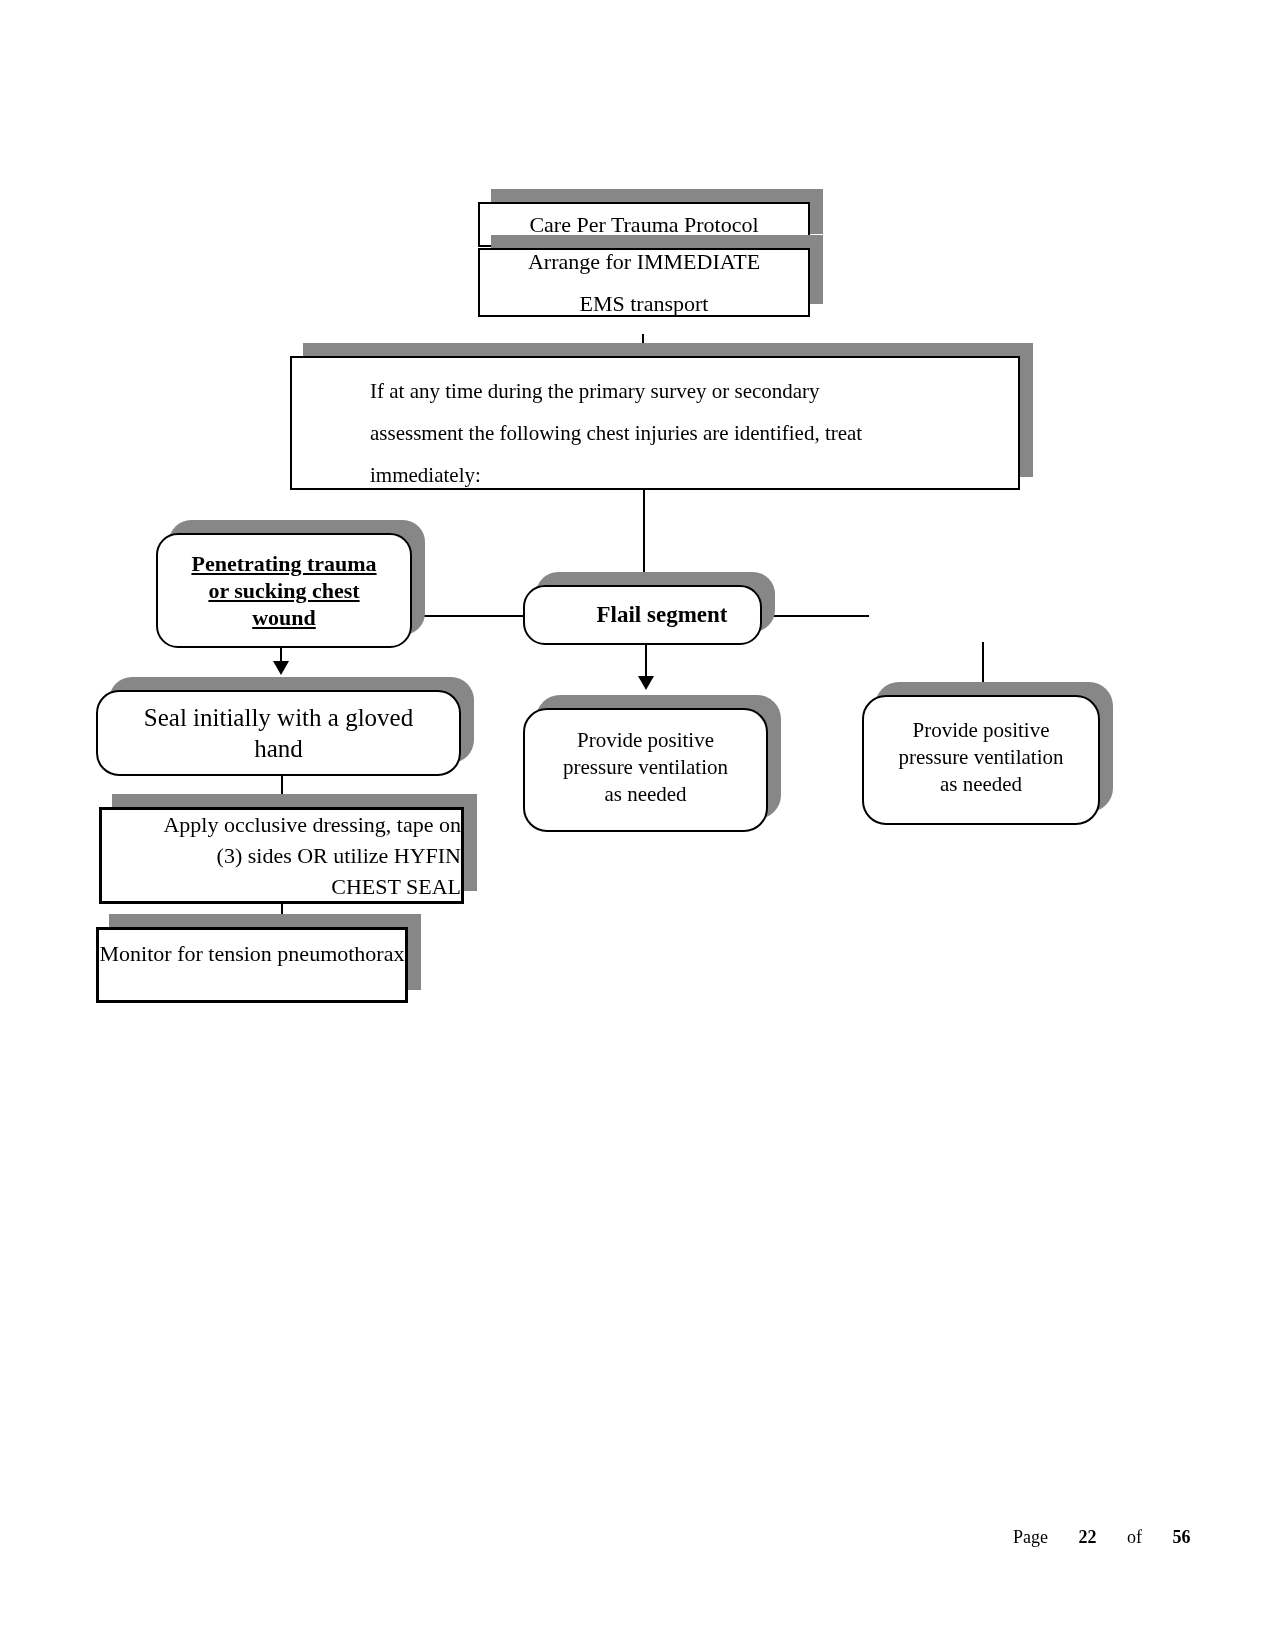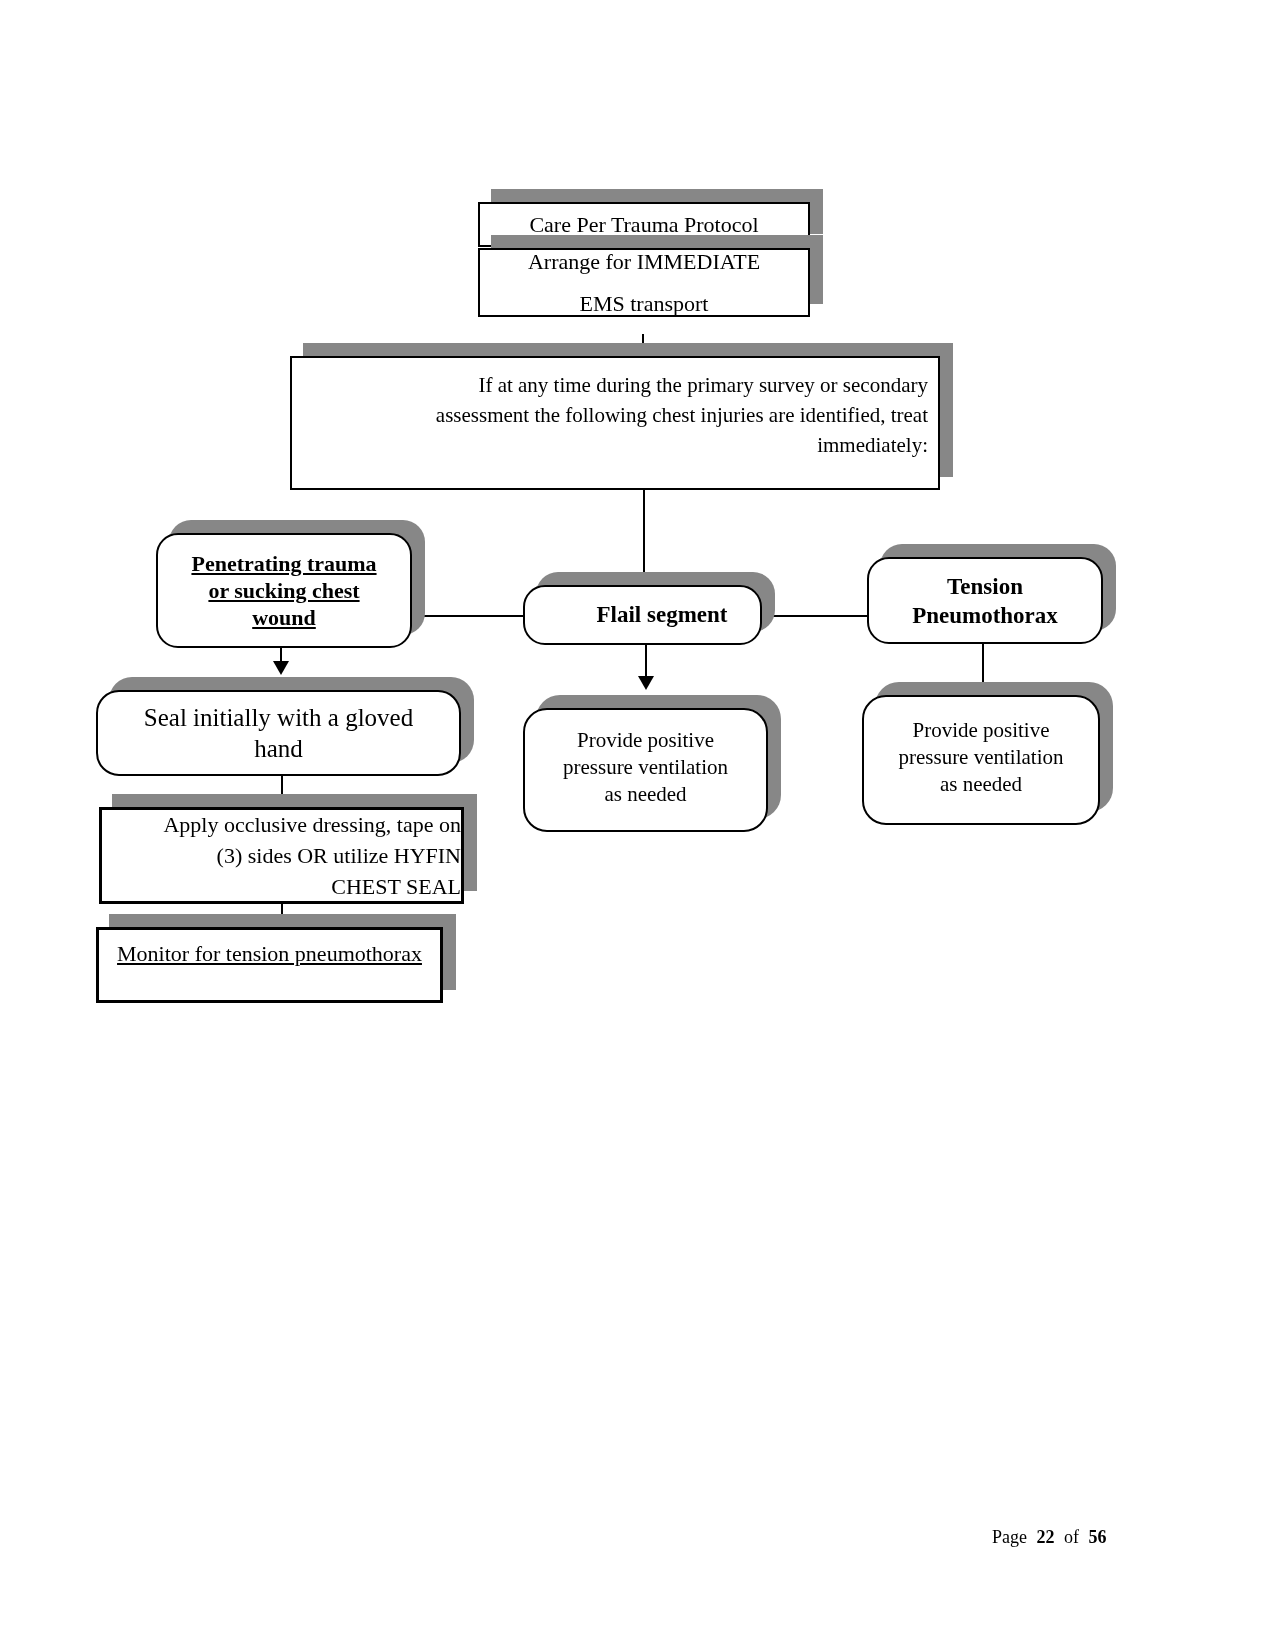--- a/index.html
+++ b/index.html
@@ -41,21 +41,21 @@
   .arrowhead{
     position:absolute;width:0;height:0;
     border-left:8px solid transparent;
     border-right:8px solid transparent;
     border-top:14px solid var(--border-black);
   }
   .footer{
     position:absolute;left:992px;top:1527px;
     font-size:18px;white-space:nowrap;
   }
-  .footer span{display:inline-block;}
+  .footer span{display:inline-block;margin-left:21px;}
   .footer .sp{margin-right:5px;}
 </style>
 </head>
 <body>
 
 <div id="page">
 
 
   <div class="vline" style="left:642px;top:334px;height:24px;"></div>
   <div class="vline" style="left:643px;top:490px;height:97px;"></div>
@@ -75,53 +75,49 @@
 
   <div class="box" style="left:478px;top:202px;width:332px;height:45px;">
     <span class="txt">Care Per Trauma Protocol</span>
   </div>
 
   <div class="box" style="left:478px;top:248px;width:332px;height:69px;line-height:42px;">
     <span class="txt">Arrange for IMMEDIATE
 EMS transport</span>
   </div>
 
-  <div class="box" style="left:290px;top:356px;width:650px;height:134px;align-items:flex-start;justify-content:flex-start;text-align:right;padding:12px 10px 0 78px;font-size:21px;line-height:30px;">
+  <div class="box" style="left:290px;top:356px;width:730px;height:134px;align-items:flex-start;justify-content:flex-start;text-align:left;padding:12px 10px 0 78px;font-size:21px;line-height:42px;">
     <span class="txt">If at any time during the primary survey or secondary
 assessment the following chest injuries are identified, treat
 immediately:</span>
   </div>
 
   <div class="box rounded bold" style="left:156px;top:533px;width:256px;height:115px;line-height:27px;text-decoration:underline;">
     <span class="txt">Penetrating trauma
 or sucking chest
 wound</span>
   </div>
 
   <div class="box rounded bold" style="left:523px;top:585px;width:239px;height:60px;font-size:23px;padding-left:39px;">
     <span class="txt">Flail segment</span>
   </div>
 
-  <div class="box rounded bold" style="left:867px;top:557px;width:236px;height:87px;font-size:23px;line-height:29px;">
-    <span class="txt">Tension
-Pneumothorax</span>
-  </div>
 
   <div class="box rounded" style="left:96px;top:690px;width:365px;height:86px;border-radius:23px;font-size:25px;line-height:31px;">
     <span class="txt">Seal initially with a gloved
 hand</span>
   </div>
 
   <div class="box" style="left:99px;top:807px;width:365px;height:97px;border-width:3px;line-height:31px;text-align:right;">
     <span class="txt">Apply occlusive dressing, tape on
 (3) sides OR utilize HYFIN
 CHEST SEAL</span>
   </div>
 
-  <div class="box" style="left:96px;top:927px;width:347px;height:76px;border-width:3px;align-items:flex-start;padding-top:10px;text-decoration:underline;">
+  <div class="box" style="left:96px;top:927px;width:312px;height:76px;border-width:3px;align-items:flex-start;padding-top:10px;">
     <span class="txt">Monitor for tension pneumothorax</span>
   </div>
 
   <div class="box rounded" style="left:523px;top:708px;width:245px;height:124px;border-radius:24px;font-size:21px;line-height:27px;align-items:flex-start;padding-top:17px;">
     <span class="txt">Provide positive
 pressure ventilation
 as needed</span>
   </div>
 
   <div class="box rounded" style="left:862px;top:695px;width:238px;height:130px;border-radius:24px;font-size:21px;line-height:27px;align-items:flex-start;padding-top:20px;">

